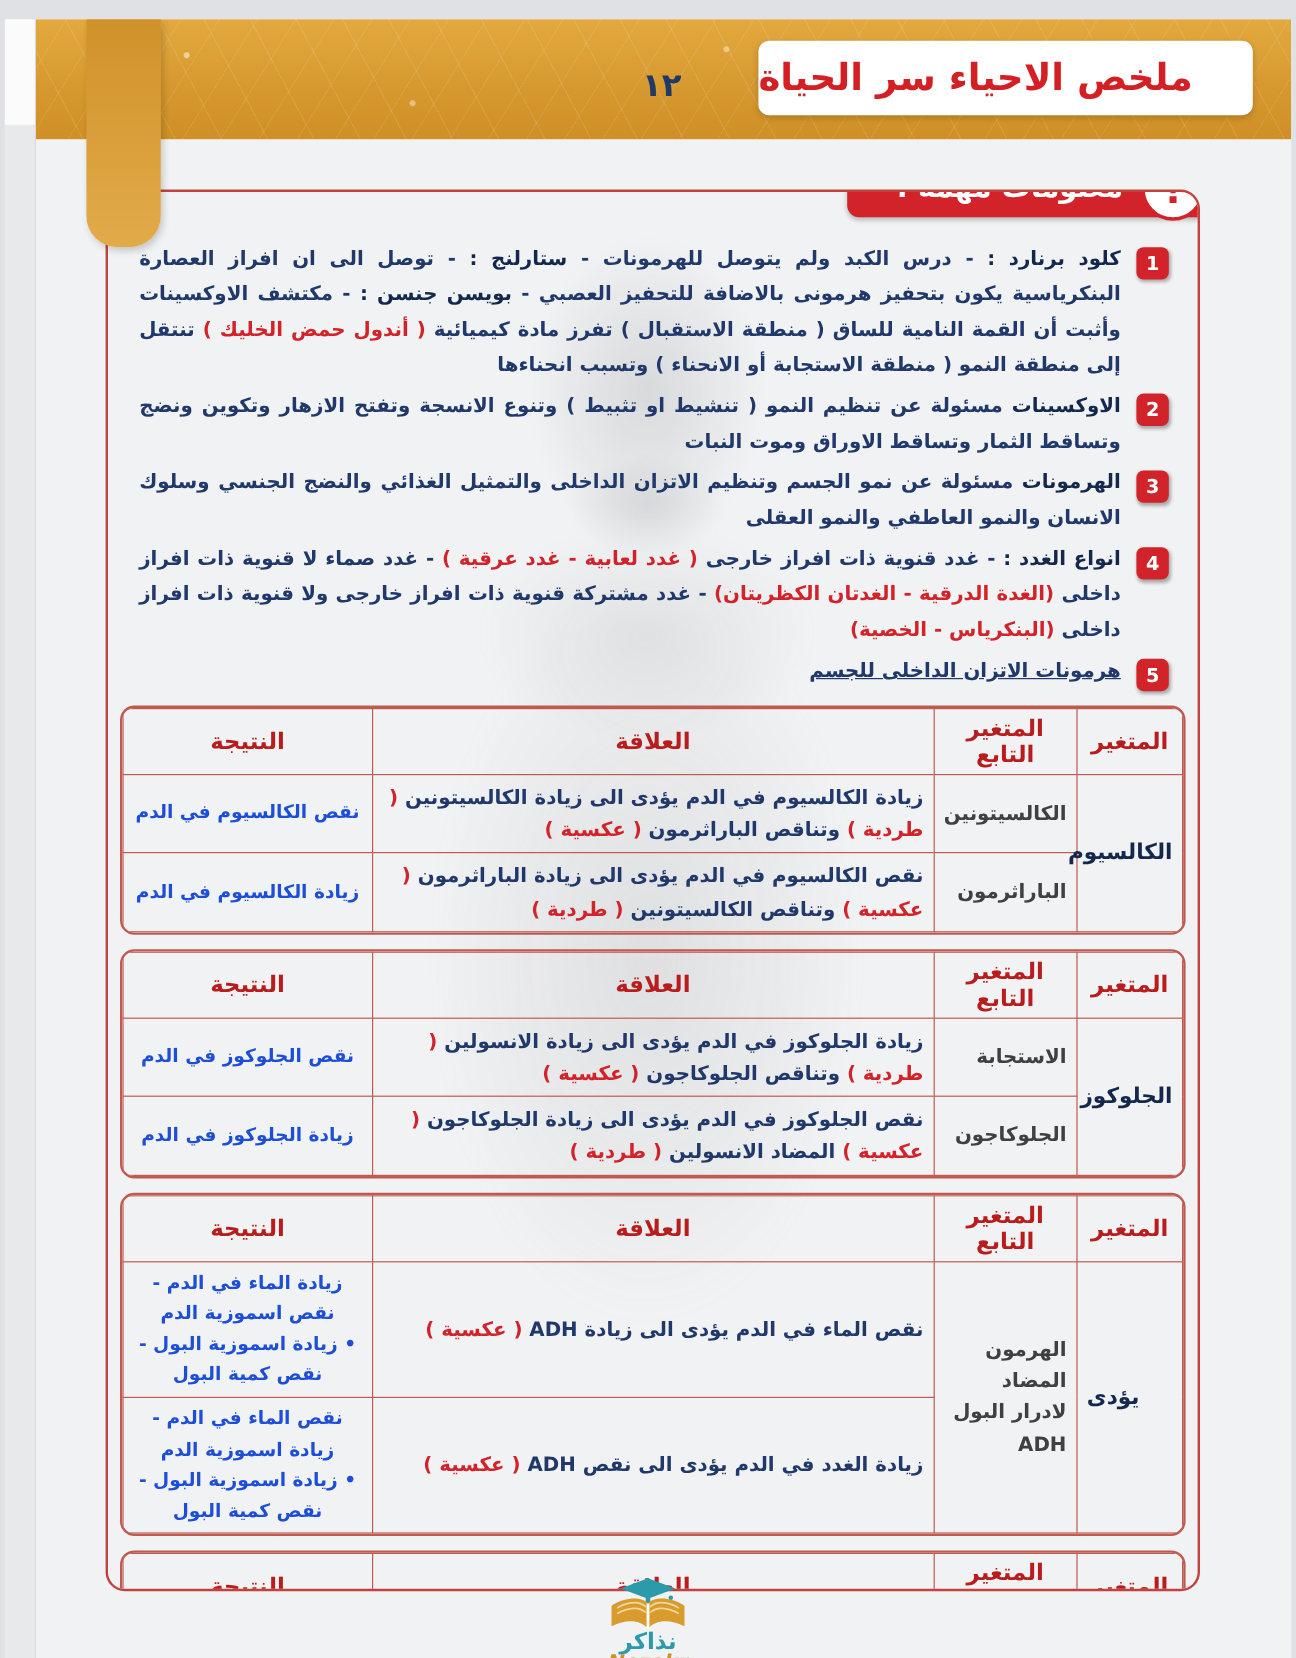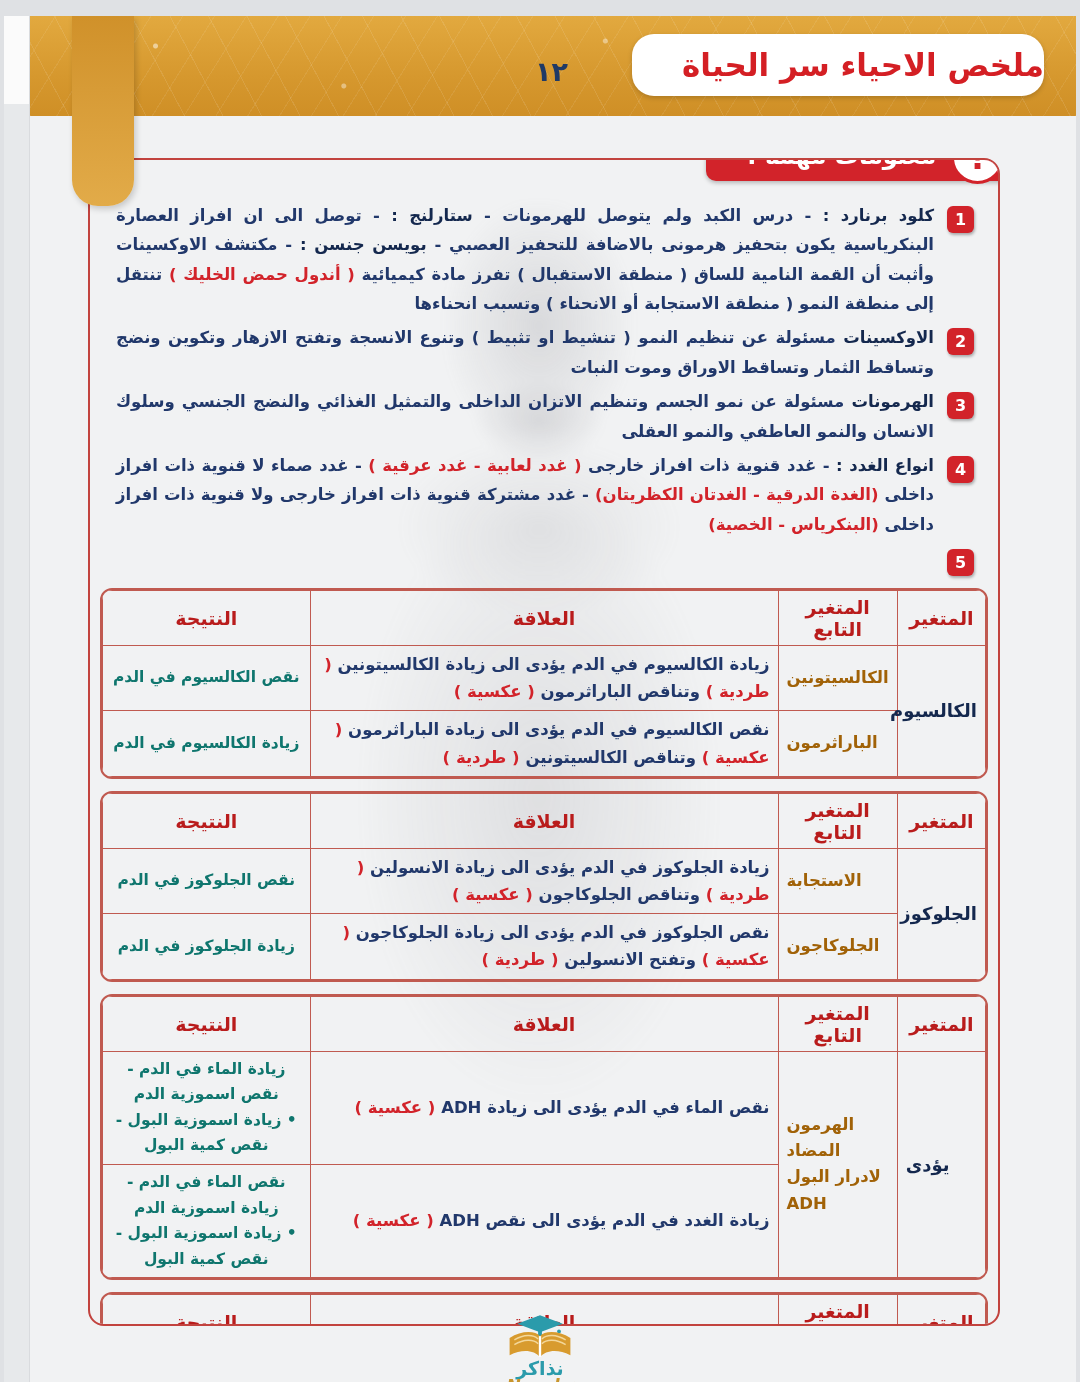--- a/index.html
+++ b/index.html
@@ -13,21 +13,21 @@
 
   
   .topbar{position:absolute;left:26px;right:0;top:0;height:100px;background:linear-gradient(180deg,#e2a93f 0%,#d6982e 60%,#cf8f26 100%);z-index:2;}
   .topbar::before{content:"";position:absolute;inset:0;background:
     repeating-linear-gradient(62deg, rgba(255,255,255,.10) 0 1px, transparent 1px 34px),
     repeating-linear-gradient(-58deg, rgba(255,255,255,.08) 0 1px, transparent 1px 27px),
     radial-gradient(circle 2px at 12% 30%, rgba(255,255,255,.5) 0 2px, transparent 3px),
     radial-gradient(circle 2px at 30% 70%, rgba(255,255,255,.4) 0 2px, transparent 3px),
     radial-gradient(circle 2px at 55% 25%, rgba(255,255,255,.4) 0 2px, transparent 3px);}
   .ribbon{position:absolute;left:42px;top:0;width:62px;height:190px;background:linear-gradient(180deg,#d0912a,#e2ab49);border-radius:0 0 26px 26px;box-shadow:2px 3px 6px rgba(0,0,0,.18);z-index:3;}
-  .titlebox{position:absolute;top:18px;right:32px;width:412px;height:62px;background:#fff;border-radius:22px;display:flex;align-items:center;justify-content:flex-start;box-shadow:0 2px 5px rgba(0,0,0,.18);z-index:3;}
+  .titlebox{position:absolute;top:18px;right:32px;width:412px;height:62px;background:#fff;border-radius:9px;display:flex;align-items:center;justify-content:flex-end;box-shadow:0 2px 5px rgba(0,0,0,.18);z-index:3;}
   .title-text{color:#d41f24;font-size:31px;font-weight:800;white-space:nowrap;}
   .pagenum{position:absolute;top:40px;right:508px;color:#203a66;font-size:27px;font-weight:800;z-index:3;}
 
   
   .watermark{position:absolute;top:185px;left:235px;width:600px;height:960px;z-index:0;pointer-events:none;filter:blur(3px);background:
     radial-gradient(ellipse 140px 185px at 50% 13%, rgba(120,120,128,.20), rgba(120,120,128,0) 70%),
     radial-gradient(ellipse 95px 60px at 50% 23%, rgba(95,95,105,.14), rgba(95,95,105,0) 70%),
     radial-gradient(ellipse 255px 430px at 50% 62%, rgba(120,120,128,.15), rgba(120,120,128,0) 72%),
     radial-gradient(ellipse 190px 120px at 50% 34%, rgba(120,120,128,.12), rgba(120,120,128,0) 75%);}
 
@@ -50,23 +50,23 @@
   .seg-navy-bold-underline{color:#21386b;font-weight:800;text-decoration:underline;}
 
   
   #tables{display:flex;flex-direction:column;gap:12px;}
   .tbl{border:2px solid #c05a50;border-radius:12px;overflow:hidden;}
   .tbl table{width:100%;border-collapse:collapse;table-layout:fixed;}
   .tbl th,.tbl td{border:1.5px solid #c05a50;padding:5px 8px;vertical-align:middle;}
   .tbl th{color:#b91c1c;font-size:19px;font-weight:800;height:40px;text-align:center;}
   .col-var{width:10%;} .col-dep{width:13.5%;} .col-rel{width:53%;} .col-res{width:23.5%;}
   .cell-var{color:#14284e;font-weight:800;font-size:18px;text-align:left;line-height:1.5;}
-  .cell-dep{color:#a16207;font-weight:800;font-size:16.5px;text-align:left;line-height:1.6;}
+  .cell-dep{color:#404040;font-weight:800;font-size:16.5px;text-align:right;line-height:1.6;}
   .cell-rel{font-size:16.5px;line-height:1.65;text-align:right;padding:8px 14px;}
-  .cell-res{color:#0f766e;font-weight:800;font-size:15.5px;text-align:center;white-space:pre-line;line-height:1.65;padding:6px 6px;}
+  .cell-res{color:#1d4ed8;font-weight:800;font-size:15.5px;text-align:center;white-space:pre-line;line-height:1.65;padding:6px 6px;}
 
   
   .footer{position:absolute;bottom:2px;left:0;right:0;display:flex;flex-direction:column;align-items:center;z-index:2;}
   .brand-ar{color:#2b9bab;font-size:19px;font-weight:800;margin-top:-7px;}
   .brand-en{color:#c8952d;font-size:17px;font-style:italic;font-weight:700;margin-top:-3px;}
 </style>
 </head>
 <body>
 
 <div class="page">
@@ -101,20 +101,21 @@
         <li class="note">
           <span class="note-num">3</span>
           <p class="note-text"><span class="seg-navy-bold">الهرمونات</span><span class="seg-navy"> مسئولة عن نمو الجسم وتنظيم الاتزان الداخلى والتمثيل الغذائي والنضج الجنسي وسلوك الانسان والنمو العاطفي والنمو العقلى</span></p>
         </li>
         <li class="note">
           <span class="note-num">4</span>
           <p class="note-text"><span class="seg-navy-bold">انواع الغدد : </span><span class="seg-navy">- غدد قنوية ذات افراز خارجى </span><span class="seg-red">( غدد لعابية - غدد عرقية )</span><span class="seg-navy"> - غدد صماء لا قنوية ذات افراز داخلى </span><span class="seg-red">(الغدة الدرقية - الغدتان الكظريتان)</span><span class="seg-navy"> - غدد مشتركة قنوية ذات افراز خارجى ولا قنوية ذات افراز داخلى </span><span class="seg-red">(البنكرياس - الخصية)</span></p>
         </li>
         <li class="note">
           <span class="note-num">5</span>
+          <p class="note-text"><span class="seg-navy-bold-underline">هرمونات الاتزان الداخلى للجسم</span></p>
         </li>
       </ol>
 
     <div id="tables">
         <div class="tbl">
           <table>
             <thead>
               <tr>
                 <th class="col-var">المتغير</th>
                 <th class="col-dep">المتغير التابع</th>
@@ -149,21 +150,21 @@
             </thead>
             <tbody>
               <tr>
                 <td rowspan="2" class="cell-var">الجلوكوز</td>
                 <td class="cell-dep">الاستجابة</td>
                 <td class="cell-rel"><span class="seg-navy">زيادة الجلوكوز في الدم يؤدى الى زيادة الانسولين </span><span class="seg-red">( طردية )</span><span class="seg-navy"> وتناقص الجلوكاجون </span><span class="seg-red">( عكسية )</span></td>
                 <td class="cell-res">نقص الجلوكوز في الدم</td>
               </tr>
               <tr>
                 <td class="cell-dep">الجلوكاجون</td>
-                <td class="cell-rel"><span class="seg-navy">نقص الجلوكوز في الدم يؤدى الى زيادة الجلوكاجون </span><span class="seg-red">( عكسية )</span><span class="seg-navy"> وتفتح الانسولين </span><span class="seg-red">( طردية )</span></td>
+                <td class="cell-rel"><span class="seg-navy">نقص الجلوكوز في الدم يؤدى الى زيادة الجلوكاجون </span><span class="seg-red">( عكسية )</span><span class="seg-navy"> المضاد الانسولين </span><span class="seg-red">( طردية )</span></td>
                 <td class="cell-res">زيادة الجلوكوز في الدم</td>
               </tr>
             </tbody>
           </table>
         </div>
         <div class="tbl">
           <table>
             <thead>
               <tr>
                 <th class="col-var">المتغير</th>

